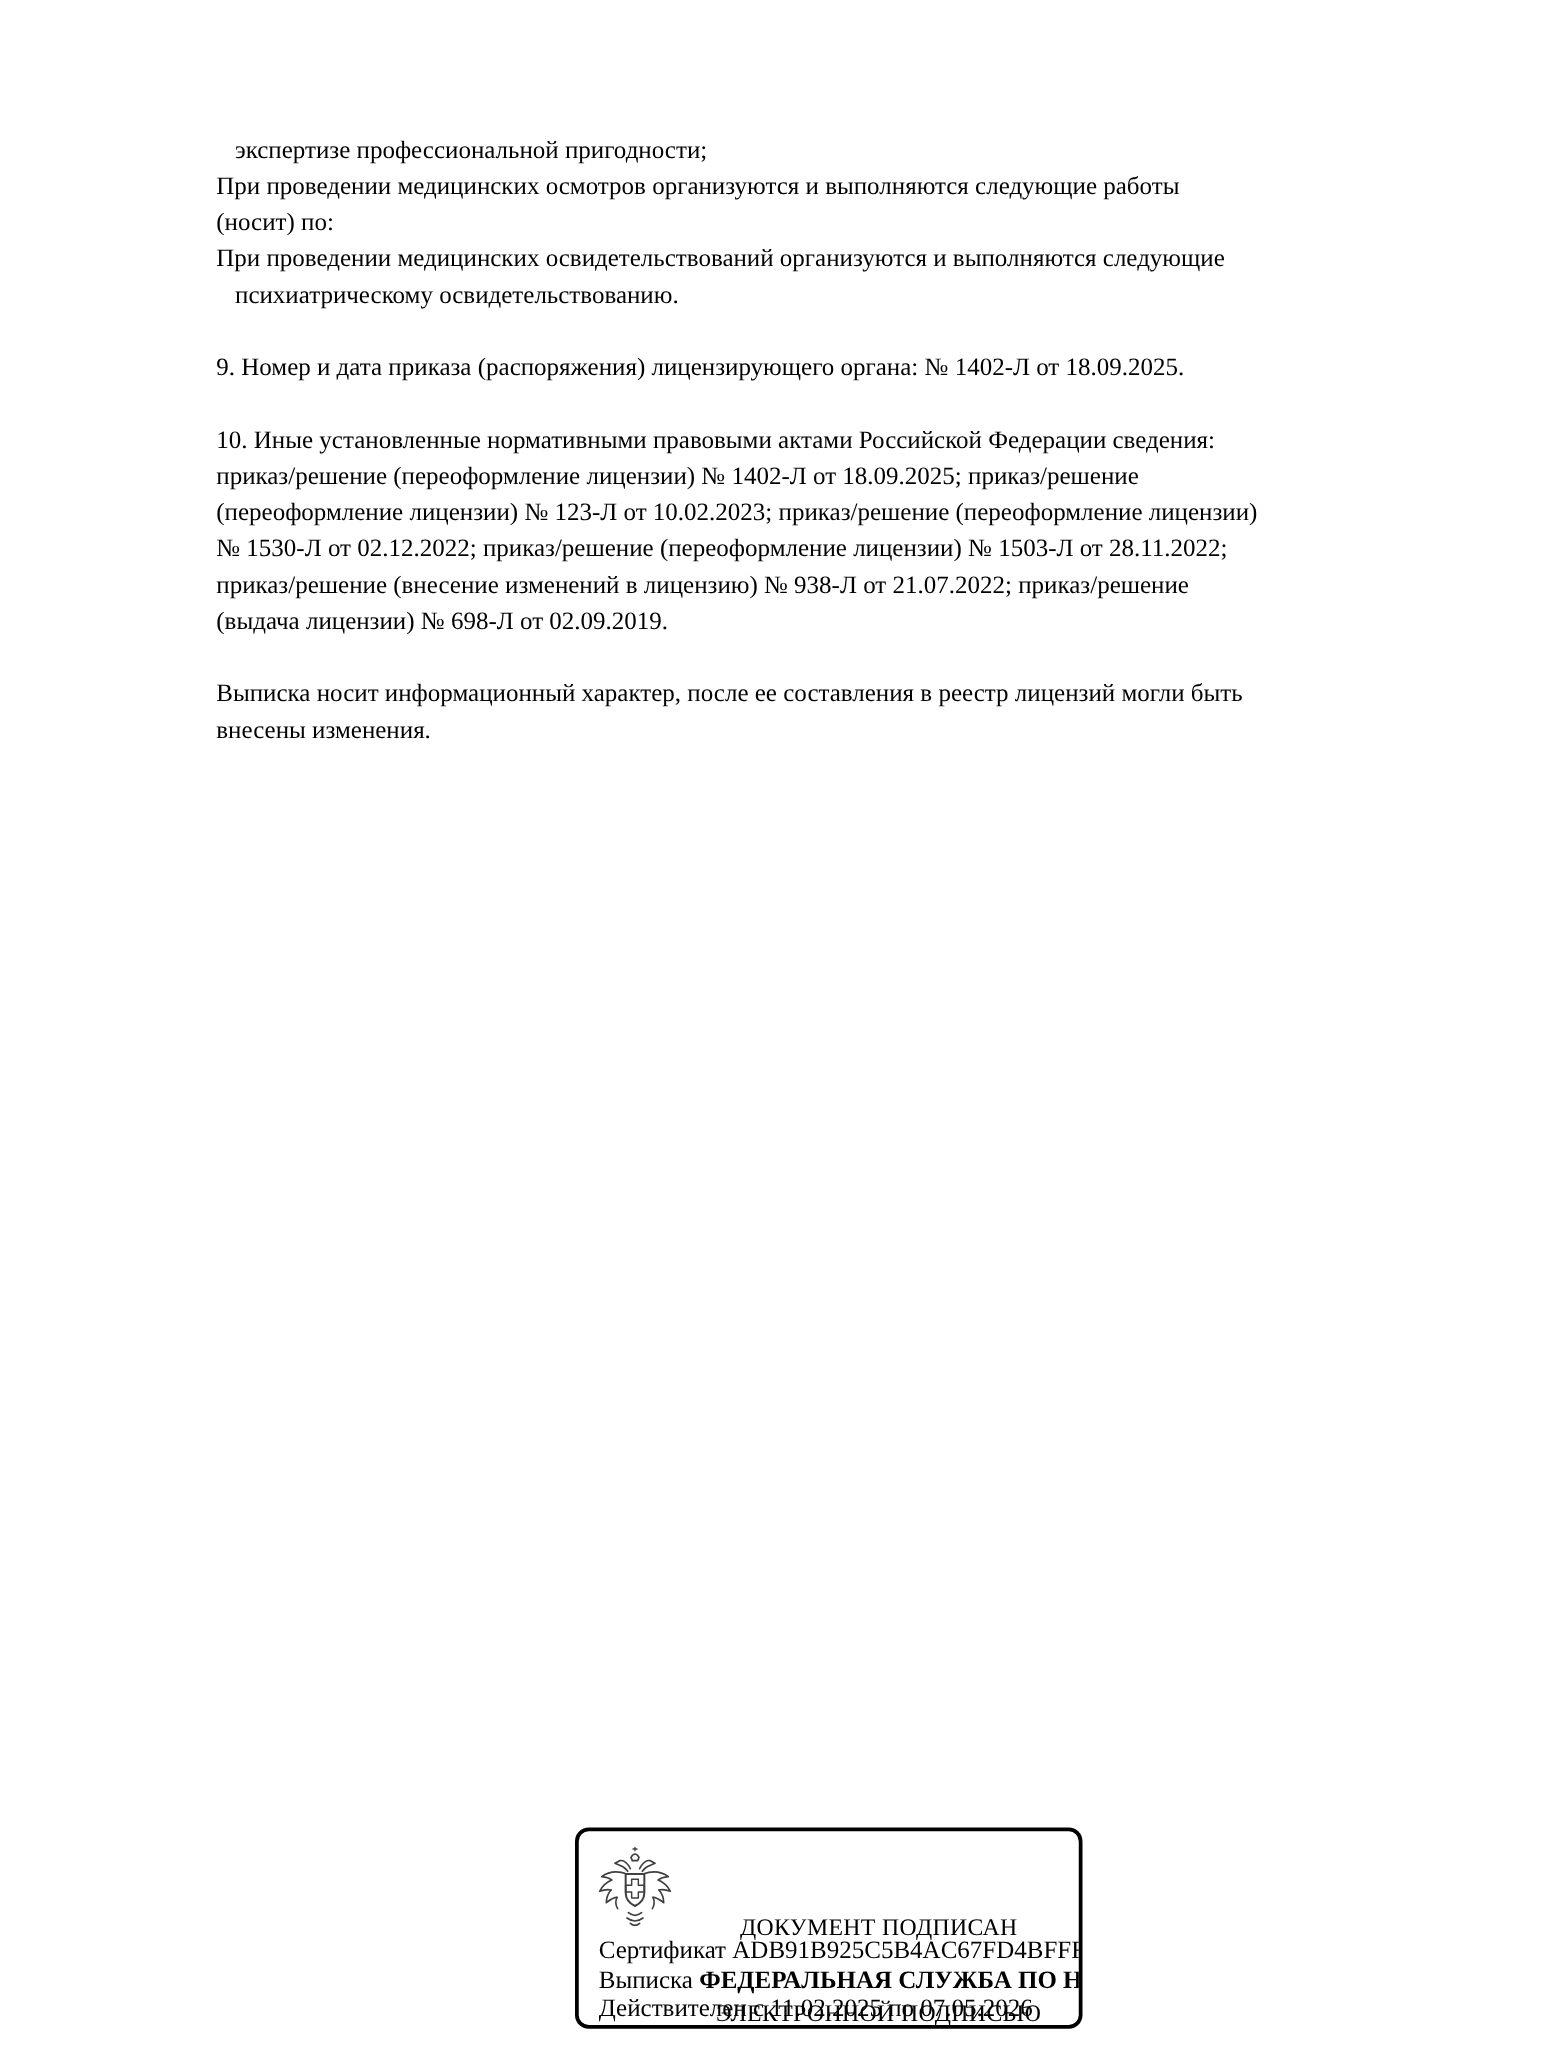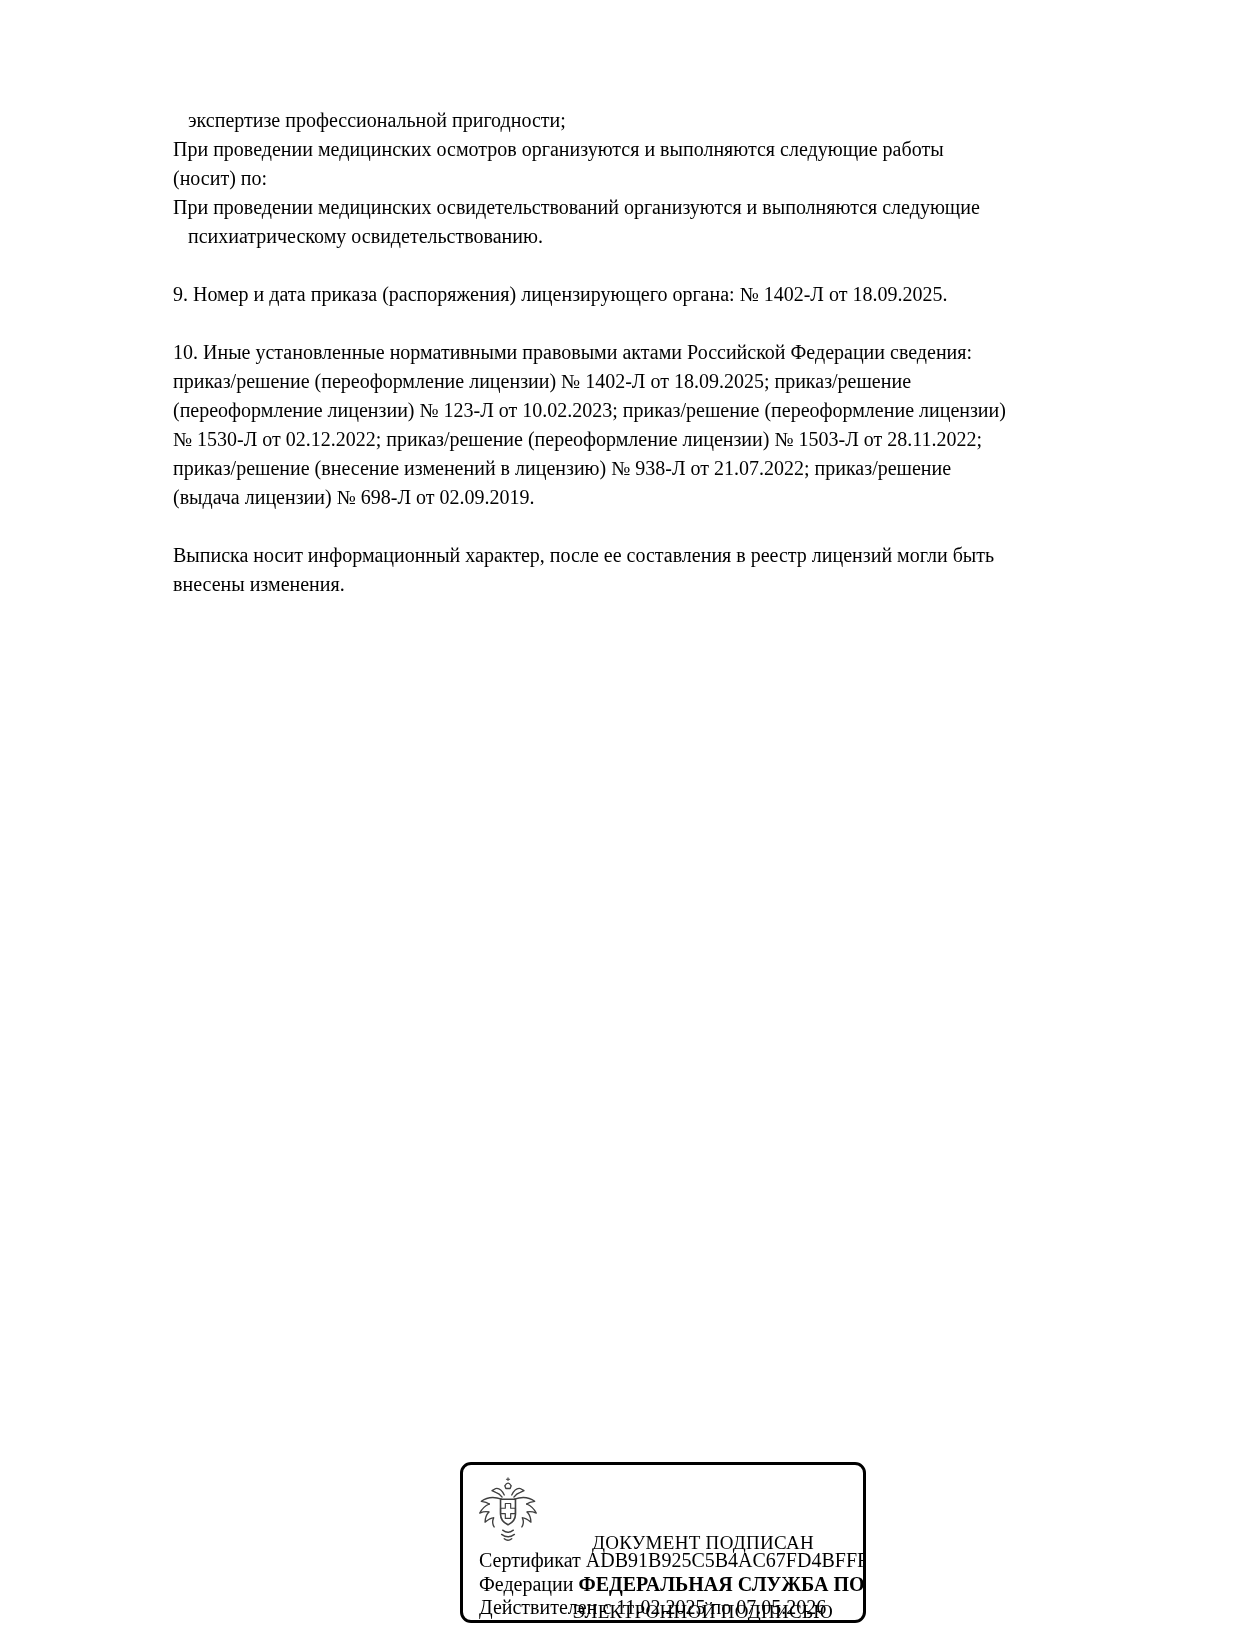--- a/index.html
+++ b/index.html
@@ -147,17 +147,17 @@
     </svg>
   </div>
 
   <div class="stamp-title">
     <div>ДОКУМЕНТ ПОДПИСАН</div>
     <div>ЭЛЕКТРОННОЙ ПОДПИСЬЮ</div>
   </div>
 
   <div class="stamp-info">
     <div class="stamp-info-line"><span>Сертификат </span><span>ADB91B925C5B4AC67FD4BFFFEDC463AE</span></div>
-    <div class="stamp-info-line"><span>Федерации </span><span class="stamp-owner-value">ФЕДЕРАЛЬНАЯ СЛУЖБА ПО НАДЗОРУ В СФ</span></div>
+    <div class="stamp-info-line"><span>Выписка </span><span class="stamp-owner-value">ФЕДЕРАЛЬНАЯ СЛУЖБА ПО НАДЗОРУ В СФ</span></div>
     <div class="stamp-info-line">Действителен с 11.02.2025 по 07.05.2026</div>
   </div>
 
 </div>
 
 </body></html>

